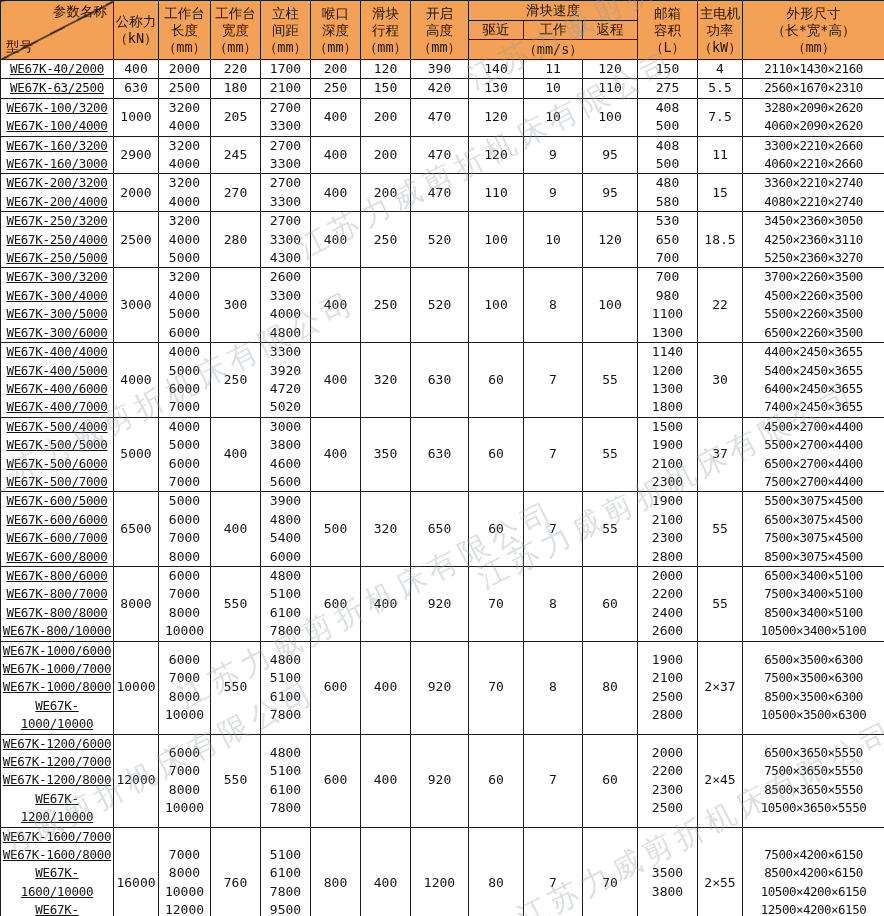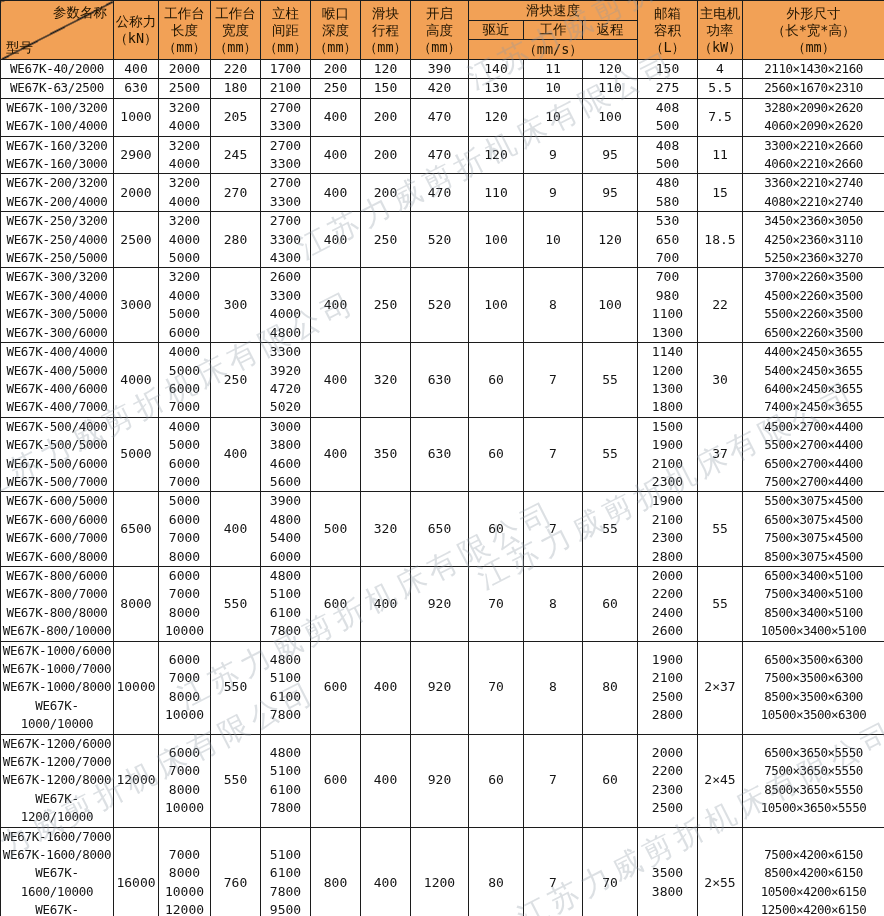--- a/index.html
+++ b/index.html
@@ -10,25 +10,25 @@
         font-size:13px;line-height:18.4px;white-space:pre-line;font-weight:normal;}
   thead th{background:#F2A156;color:#201400;font-size:13.5px;line-height:17px;}
   col.c-model{width:113px;} col.c-force{width:45px;} col.c-length{width:52px;}
   col.c-width{width:50px;} col.c-pillar{width:50px;} col.c-throat{width:50px;}
   col.c-stroke{width:50px;} col.c-open{width:58px;} col.c-appr{width:55px;}
   col.c-work{width:59px;} col.c-ret{width:55px;} col.c-tank{width:60px;}
   col.c-power{width:45px;} col.c-dims{width:142px;}
   th.corner{position:relative;padding:0;height:58px;
     background:#F2A156 linear-gradient(to bottom right,
       rgba(0,0,0,0) calc(50% - 0.8px), #1c1c1c calc(50% - 0.8px),
-      #1c1c1c calc(50% + 0.8px), rgba(0,0,0,0) calc(50% + 0.8px));}
+      #1c1c1c calc(50% + 0.8px), rgba(0,0,0,0) calc(50% + 0.8px));font-family:Liberation Mono, monospace;}
   th.corner .corner-top{position:absolute;top:3px;right:6px;font-size:13.5px;}
   th.corner .corner-bottom{position:absolute;bottom:3px;left:5px;font-size:13.5px;text-align:center;}
   tbody td{color:#141414;}
-  tbody td.model-cell{font-size:12.5px;letter-spacing:-0.3px;}
+  tbody td.model-cell{font-size:12.5px;letter-spacing:-0.3px;text-decoration:underline;}
   tbody td.dims-cell{font-size:12.5px;letter-spacing:-0.5px;margin-top:28px;}
   .wm{position:absolute;transform:rotate(-27deg);transform-origin:left center;
       font-size:30px;letter-spacing:5px;color:#8f9aa6;opacity:0.30;
       white-space:nowrap;pointer-events:none;z-index:5;}
 </style>
 </head>
 <body>
 
 <div id="stage">
 

